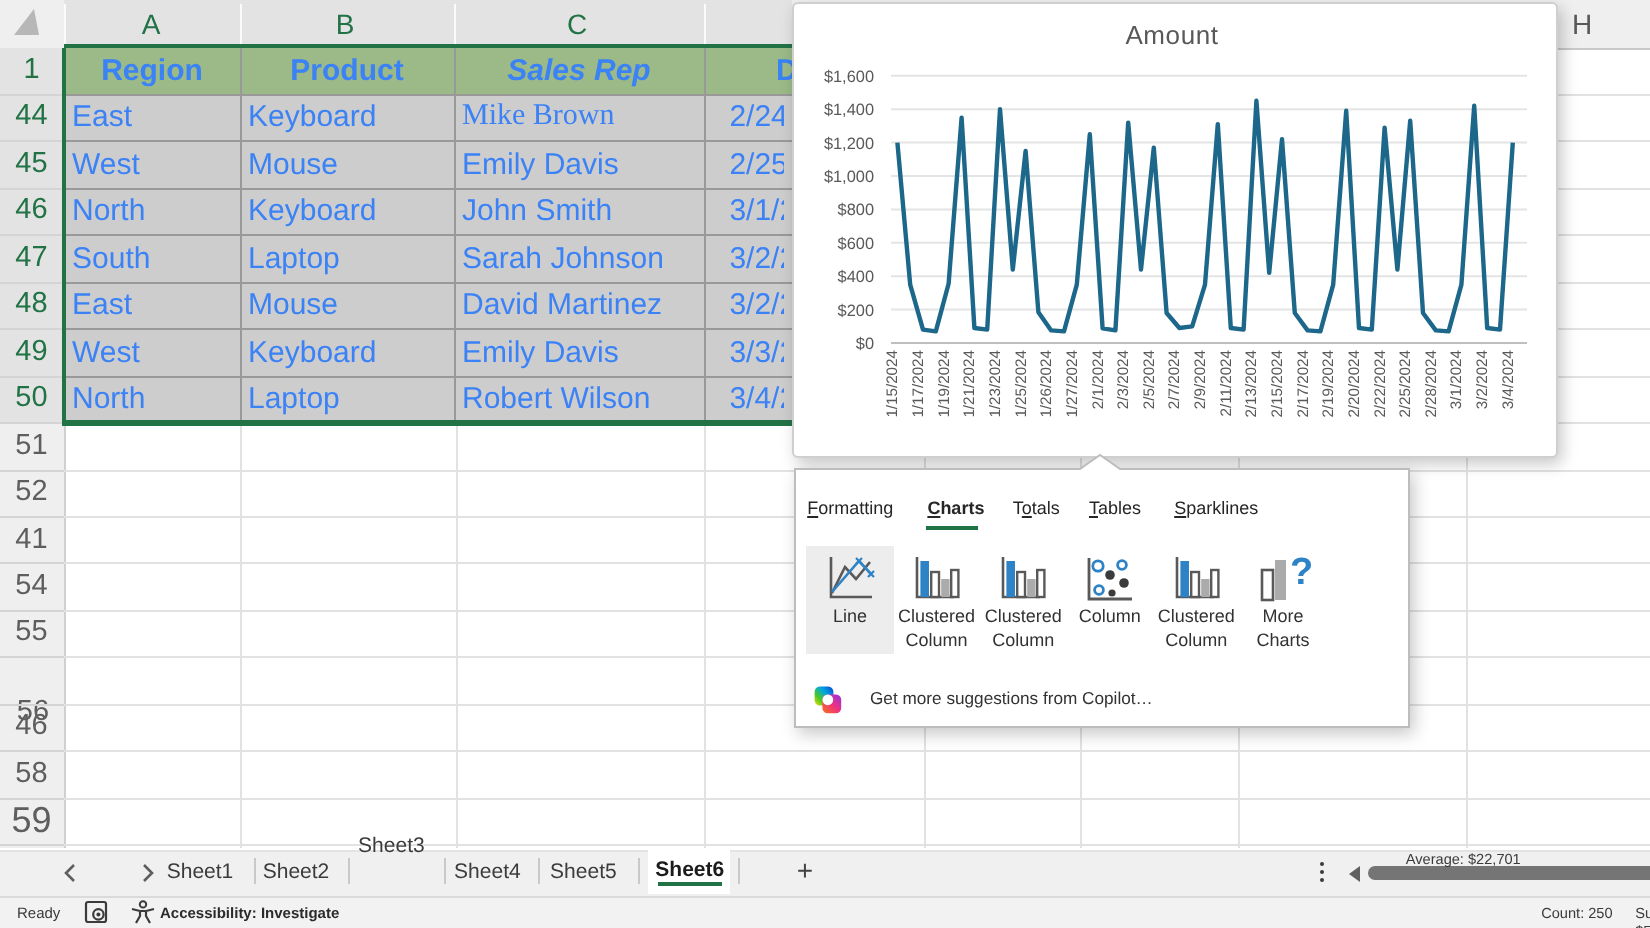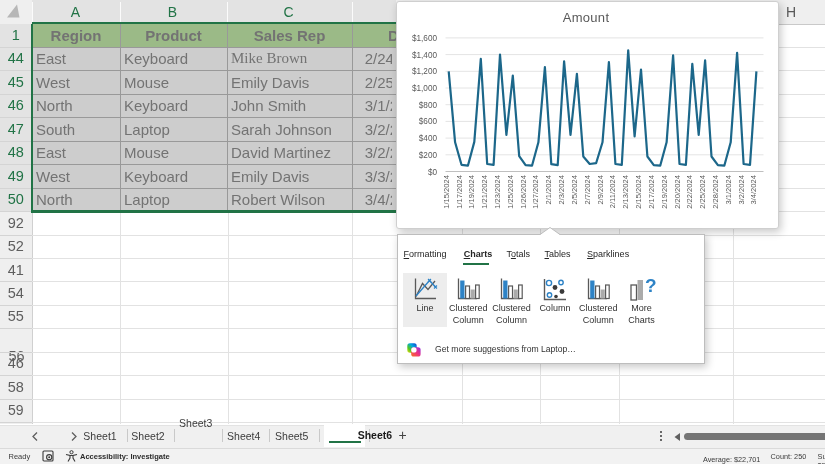--- a/index.html
+++ b/index.html
@@ -1,17 +1,17 @@
 <!DOCTYPE html>
 <html><head><meta charset="utf-8"><style>
 html,body{margin:0;padding:0;}
 body{width:825px;height:464px;overflow:hidden;position:relative;
  font-family:"Liberation Sans",sans-serif;background:#fff;}
 .abs{position:absolute;}
-.cell{position:absolute;font-size:15px;color:#737373;white-space:nowrap;}
+.cell{position:absolute;font-size:15px;color:#3b82f6;white-space:nowrap;}
 </style></head><body>
 
 <div class="abs" style="left:0;top:0;width:825px;height:23.5px;background:#EFEFEF;border-bottom:1px solid #C9C9C9;"></div>
 <div class="abs" style="left:32px;top:0;width:364px;height:23.5px;background:#E3E3E3;"></div>
 <div class="abs" style="left:0;top:0;width:31.5px;height:23.5px;background:#EFEFEF;"></div>
 <svg class="abs" style="left:0;top:0;" width="32" height="24">
     <polygon points="17,4.5 19.5,17.5 7,17.5" fill="#B7B7B7"></polygon>
   </svg>
 <div class="abs" style="left:55.5px;top:3px;width:40px;height:19px;line-height:19px;text-align:center;font-size:14px;color:#217346;">A</div>
 <div class="abs" style="left:152.5px;top:3px;width:40px;height:19px;line-height:19px;text-align:center;font-size:14px;color:#217346;">B</div>
@@ -33,37 +33,37 @@
 <div class="abs" style="left:0;top:94.35px;width:31.5px;height:23.45px;line-height:23.45px;text-align:center;font-size:14.5px;color:#217346;">46</div>
 <div class="abs" style="left:0;top:117.3px;width:31.5px;height:1px;background:#D4D4D4;"></div>
 <div class="abs" style="left:0;top:117.8px;width:31.5px;height:23.45px;line-height:23.45px;text-align:center;font-size:14.5px;color:#217346;">47</div>
 <div class="abs" style="left:0;top:140.75px;width:31.5px;height:1px;background:#D4D4D4;"></div>
 <div class="abs" style="left:0;top:141.25px;width:31.5px;height:23.45px;line-height:23.45px;text-align:center;font-size:14.5px;color:#217346;">48</div>
 <div class="abs" style="left:0;top:164.2px;width:31.5px;height:1px;background:#D4D4D4;"></div>
 <div class="abs" style="left:0;top:164.7px;width:31.5px;height:23.45px;line-height:23.45px;text-align:center;font-size:14.5px;color:#217346;">49</div>
 <div class="abs" style="left:0;top:187.64999999999998px;width:31.5px;height:1px;background:#D4D4D4;"></div>
 <div class="abs" style="left:0;top:188.15px;width:31.5px;height:23.45px;line-height:23.45px;text-align:center;font-size:14.5px;color:#217346;">50</div>
 <div class="abs" style="left:0;top:211.1px;width:31.5px;height:1px;background:#D4D4D4;"></div>
-<div class="abs" style="left:0;top:211.6px;width:31.5px;height:23.45px;line-height:23.45px;text-align:center;font-size:14.5px;color:#5E5E5E;">92</div>
+<div class="abs" style="left:0;top:211.6px;width:31.5px;height:23.45px;line-height:23.45px;text-align:center;font-size:14.5px;color:#5E5E5E;">51</div>
 <div class="abs" style="left:0;top:234.54999999999998px;width:31.5px;height:1px;background:#D4D4D4;"></div>
 <div class="abs" style="left:0;top:235.04999999999998px;width:31.5px;height:23.45px;line-height:23.45px;text-align:center;font-size:14.5px;color:#5E5E5E;">52</div>
 <div class="abs" style="left:0;top:258.0px;width:31.5px;height:1px;background:#D4D4D4;"></div>
 <div class="abs" style="left:0;top:258.5px;width:31.5px;height:23.45px;line-height:23.45px;text-align:center;font-size:14.5px;color:#5E5E5E;">41</div>
 <div class="abs" style="left:0;top:281.45px;width:31.5px;height:1px;background:#D4D4D4;"></div>
 <div class="abs" style="left:0;top:281.95px;width:31.5px;height:23.45px;line-height:23.45px;text-align:center;font-size:14.5px;color:#5E5E5E;">54</div>
 <div class="abs" style="left:0;top:304.9px;width:31.5px;height:1px;background:#D4D4D4;"></div>
 <div class="abs" style="left:0;top:305.4px;width:31.5px;height:23.45px;line-height:23.45px;text-align:center;font-size:14.5px;color:#5E5E5E;">55</div>
 <div class="abs" style="left:0;top:328.34999999999997px;width:31.5px;height:1px;background:#D4D4D4;"></div>
 <div class="abs" style="left:0;top:328.84999999999997px;width:33px;height:23.45px;line-height:23.45px;text-align:center;font-size:14.5px;color:#5E5E5E;margin-top:16px;">56</div>
 <div class="abs" style="left:0;top:351.79999999999995px;width:31.5px;height:1px;background:#D4D4D4;"></div>
 <div class="abs" style="left:0;top:352.3px;width:31.5px;height:23.45px;line-height:23.45px;text-align:center;font-size:14.5px;color:#5E5E5E;">46</div>
 <div class="abs" style="left:0;top:375.25px;width:31.5px;height:1px;background:#D4D4D4;"></div>
 <div class="abs" style="left:0;top:375.75px;width:31.5px;height:23.45px;line-height:23.45px;text-align:center;font-size:14.5px;color:#5E5E5E;">58</div>
 <div class="abs" style="left:0;top:398.7px;width:31.5px;height:1px;background:#D4D4D4;"></div>
-<div class="abs" style="left:0;top:399.2px;width:31.5px;height:23.45px;line-height:23.45px;text-align:center;font-size:14px;color:#5E5E5E;">59</div>
+<div class="abs" style="left:0;top:399.2px;width:31.5px;height:23.45px;line-height:23.45px;text-align:center;font-size:18px;color:#5E5E5E;">59</div>
 <div class="abs" style="left:0;top:422.15px;width:31.5px;height:1px;background:#D4D4D4;"></div>
 <div class="abs" style="left:31.5px;top:211.6px;width:1px;height:212.4px;background:#D0D0D0;"></div>
 <div class="abs" style="left:32px;top:46.95px;width:793px;height:1px;background:#E2E2E2;"></div>
 <div class="abs" style="left:32px;top:70.4px;width:793px;height:1px;background:#E2E2E2;"></div>
 <div class="abs" style="left:32px;top:93.85px;width:793px;height:1px;background:#E2E2E2;"></div>
 <div class="abs" style="left:32px;top:117.3px;width:793px;height:1px;background:#E2E2E2;"></div>
 <div class="abs" style="left:32px;top:140.75px;width:793px;height:1px;background:#E2E2E2;"></div>
 <div class="abs" style="left:32px;top:164.2px;width:793px;height:1px;background:#E2E2E2;"></div>
 <div class="abs" style="left:32px;top:187.65px;width:793px;height:1px;background:#E2E2E2;"></div>
 <div class="abs" style="left:32px;top:211.1px;width:793px;height:1px;background:#E2E2E2;"></div>
@@ -92,21 +92,21 @@
 <div class="abs" style="left:32px;top:140.75px;width:364px;height:1px;background:#999999;"></div>
 <div class="abs" style="left:32px;top:164.2px;width:364px;height:1px;background:#999999;"></div>
 <div class="abs" style="left:32px;top:187.65px;width:364px;height:1px;background:#999999;"></div>
 <div class="abs" style="left:119.5px;top:24.0px;width:1px;height:187.6px;background:#999999;"></div>
 <div class="abs" style="left:227px;top:24.0px;width:1px;height:187.6px;background:#999999;"></div>
 <div class="abs" style="left:351.5px;top:24.0px;width:1px;height:187.6px;background:#999999;"></div>
 <div class="abs" style="left:30.8px;top:23.5px;width:2.2px;height:188.6px;background:#217346;"></div>
 <div class="abs" style="left:30.8px;top:210.2px;width:365.2px;height:2.4px;background:#217346;"></div>
 <div class="cell" style="left:16px;top:24.0px;width:120px;height:23.45px;line-height:23.45px;text-align:center;font-weight:bold;">Region</div>
 <div class="cell" style="left:113.5px;top:24.0px;width:120px;height:19px;line-height:23.45px;text-align:center;font-weight:bold;">Product</div>
-<div class="cell" style="left:229.5px;top:24.0px;width:120px;height:23.45px;line-height:23.45px;text-align:center;font-weight:bold;">Sales Rep</div>
+<div class="cell" style="left:229.5px;top:24.0px;width:120px;height:23.45px;line-height:23.45px;text-align:center;font-weight:bold;font-style:italic;">Sales Rep</div>
 <div class="abs" style="left:388px;top:24.0px;width:8px;height:23.45px;overflow:hidden;">
     <div class="cell" style="left:0;top:0;line-height:23.45px;font-weight:bold;">Date</div>
   </div>
 <div class="cell" style="left:36px;top:47.45px;line-height:23.45px;">East</div>
 <div class="cell" style="left:124px;top:47.45px;line-height:23.45px;">Keyboard</div>
 <div class="cell" style="left:231px;top:47.45px;line-height:23.45px;font-family:Liberation Serif, serif;">Mike Brown</div>
 <div class="abs" style="left:364.7px;top:47.45px;width:27px;height:23.45px;overflow:hidden;">
     <div class="cell" style="left:0;top:0;line-height:23.45px;">2/24/2024</div>
   </div>
 <div class="cell" style="left:36px;top:70.9px;line-height:23.45px;">West</div>
@@ -267,41 +267,41 @@
       <linearGradient id="cg2" x1="0" y1="1" x2="1" y2="0">
         <stop offset="0" stop-color="#F7731C"></stop>
         <stop offset="0.5" stop-color="#F0327E"></stop>
         <stop offset="1" stop-color="#8F33E8"></stop>
       </linearGradient>
     </defs>
     <rect x="0.3" y="0.3" width="9.4" height="9.4" rx="2.6" fill="url(#cg1)"></rect>
     <rect x="4.2" y="4.2" width="9.4" height="9.4" rx="2.6" fill="url(#cg2)"></rect>
     <circle cx="6.9" cy="6.9" r="2.7" fill="#FFFFFF"></circle>
   </svg>
-<div class="abs" style="left:435px;top:343.5px;font-size:8.6px;color:#323232;">Get more suggestions from Laptop…</div>
+<div class="abs" style="left:435px;top:343.5px;font-size:8.6px;color:#323232;">Get more suggestions from Copilot…</div>
 <div class="abs" style="left:0;top:424.5px;width:825px;height:22.5px;background:#F0F0F0;border-top:1px solid #E3E3E3;"></div>
 <svg class="abs" style="left:31px;top:430.5px;" width="8" height="11">
     <polyline points="6,1.5 2,5.5 6,9.5" fill="none" stroke="#5E5E5E" stroke-width="1.3"></polyline>
   </svg>
 <svg class="abs" style="left:70px;top:430.5px;" width="8" height="11">
     <polyline points="2,1.5 6,5.5 2,9.5" fill="none" stroke="#5E5E5E" stroke-width="1.3"></polyline>
   </svg>
 <div class="abs" style="left:75px;top:425px;width:50px;height:22px;line-height:22px;text-align:center;font-size:10.5px;color:#3b3b3b;">Sheet1</div>
 <div class="abs" style="left:123px;top:425px;width:50px;height:22px;line-height:22px;text-align:center;font-size:10.5px;color:#3b3b3b;">Sheet2</div>
 <div class="abs" style="left:170.7px;top:412px;width:50px;height:35px;line-height:22px;text-align:center;font-size:10.5px;color:#3b3b3b;">Sheet3</div>
 <div class="abs" style="left:218.7px;top:425px;width:50px;height:22px;line-height:22px;text-align:center;font-size:10.5px;color:#3b3b3b;">Sheet4</div>
 <div class="abs" style="left:266.7px;top:425px;width:50px;height:22px;line-height:22px;text-align:center;font-size:10.5px;color:#3b3b3b;">Sheet5</div>
 <div class="abs" style="left:126.6px;top:429px;width:1px;height:13px;background:#C9C9C9;"></div>
 <div class="abs" style="left:174px;top:429px;width:1px;height:13px;background:#C9C9C9;"></div>
 <div class="abs" style="left:221.5px;top:429px;width:1px;height:13px;background:#C9C9C9;"></div>
 <div class="abs" style="left:269.4px;top:429px;width:1px;height:13px;background:#C9C9C9;"></div>
 <div class="abs" style="left:318.9px;top:429px;width:1px;height:13px;background:#C9C9C9;"></div>
 <div class="abs" style="left:368.5px;top:429px;width:1px;height:13px;background:#C9C9C9;"></div>
 <div class="abs" style="left:324.4px;top:424.5px;width:41px;height:22.5px;background:#FFFFFF;"></div>
-<div class="abs" style="left:324.4px;top:425px;width:41px;height:21px;line-height:21px;text-align:center;font-size:10.5px;font-weight:bold;color:#1b1b1b;margin-left:30px;">Sheet6</div>
+<div class="abs" style="left:324.4px;top:425px;width:41px;height:21px;line-height:21px;text-align:center;font-size:10.5px;font-weight:bold;color:#1b1b1b;">Sheet6</div>
 <div class="abs" style="left:329px;top:441.3px;width:32px;height:2.2px;background:#217346;"></div>
 <div class="abs" style="left:395px;top:425px;width:15px;height:22px;line-height:21px;text-align:center;font-size:14px;color:#444;">+</div>
 <div class="abs" style="left:659.5px;top:430.5px;width:2.4px;height:2.4px;border-radius:50%;background:#3b3b3b;"></div>
 <div class="abs" style="left:659.5px;top:434.5px;width:2.4px;height:2.4px;border-radius:50%;background:#3b3b3b;"></div>
 <div class="abs" style="left:659.5px;top:438.5px;width:2.4px;height:2.4px;border-radius:50%;background:#3b3b3b;"></div>
 <svg class="abs" style="left:673px;top:431.5px;" width="9" height="10">
     <polygon points="7,1 7,9 1.5,5" fill="#606060"></polygon>
   </svg>
 <div class="abs" style="left:684px;top:432.5px;width:141px;height:7.5px;border-radius:4px 0 0 4px;background:#757575;"></div>
 <div class="abs" style="left:0;top:447.5px;width:825px;height:16.5px;background:#F2F2F2;border-top:1px solid #DADADA;"></div>
@@ -309,14 +309,14 @@
 <svg class="abs" style="left:42px;top:449.5px;" width="12" height="12">
     <rect x="1" y="1" width="10" height="10" rx="1" fill="none" stroke="#3b3b3b" stroke-width="1.1"></rect>
     <circle cx="7.2" cy="7.2" r="2.6" fill="none" stroke="#3b3b3b" stroke-width="1.1"></circle>
     <circle cx="7.2" cy="7.2" r="1" fill="#3b3b3b"></circle>
   </svg>
 <svg class="abs" style="left:65px;top:449.5px;" width="13" height="12">
     <circle cx="6.5" cy="2.2" r="1.6" fill="none" stroke="#3b3b3b" stroke-width="1"></circle>
     <path d="M1,4.5 L5,5.5 L5,8 L3,11.5 M12,4.5 L8,5.5 L8,8 L10,11.5 M5,5.5 L8,5.5" fill="none" stroke="#3b3b3b" stroke-width="1.1"></path>
   </svg>
 <div class="abs" style="left:80px;top:452px;font-size:7.5px;font-weight:bold;color:#2b2b2b;">Accessibility: Investigate</div>
-<div class="abs" style="left:702.9px;top:455px;font-size:7.3px;color:#3b3b3b;text-align:center;">Average: $22,701</div>
+<div class="abs" style="left:702.9px;top:425px;font-size:7.3px;color:#3b3b3b;text-align:center;">Average: $22,701</div>
 <div class="abs" style="left:770.6px;top:452.3px;font-size:7.3px;color:#3b3b3b;">Count: 250</div>
 <div class="abs" style="left:817.6px;top:452.3px;font-size:7.3px;color:#3b3b3b;">Sum: $5,675,181</div>
 </body></html>

